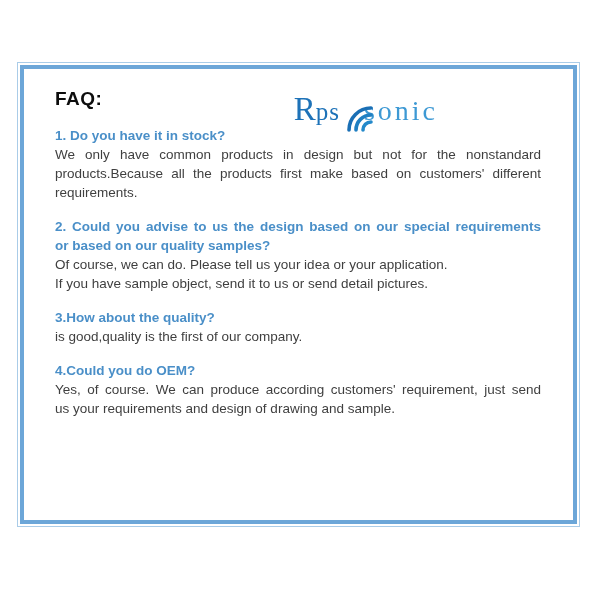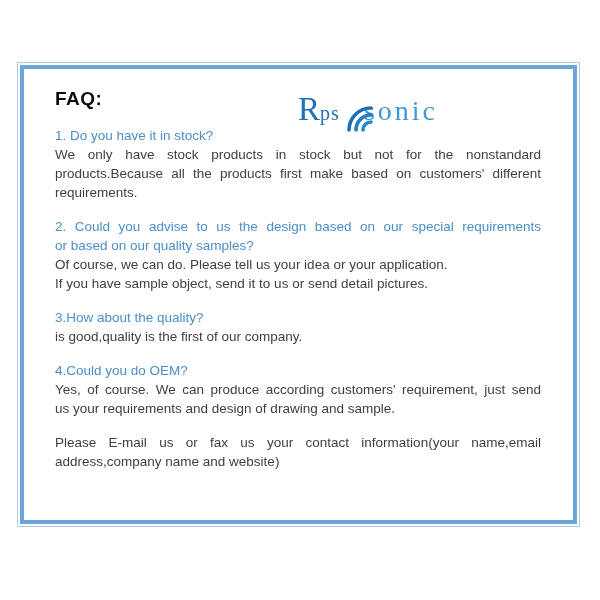--- a/index.html
+++ b/index.html
@@ -54,21 +54,21 @@
     align-items: baseline;
     font-family: "Liberation Serif", serif;
     white-space: nowrap;
     height: 34px;
   }
   .logo-rps {
     color: #1d72b8;
     line-height: 34px;
   }
   .logo-rps .big-r { font-size: 33px; }
-  .logo-rps .small-ps { font-size: 20px; letter-spacing: 1px; }
+  .logo-rps .small-ps { font-size: 25px; letter-spacing: 1px; }
   .logo-wave {
     position: relative;
     top: 12px;
     width: 40px;
     height: 32px;
     margin: 0 -14px 0 -2px;
   }
   .logo-sonic {
     color: #3d99d4;
     font-size: 28px;
@@ -77,21 +77,21 @@
   }
   .faq-list { margin-top: 0; }
   .faq-item { margin-bottom: 15px; }
   .line {
     font-size: 13.5px;
     line-height: 19px;
     color: #3f3f3f;
     width: 100%;
   }
   .q .line {
-    font-weight: normal;
+    font-weight: bold;
     color: #4a8fc8;
   }
   .just {
     text-align: justify;
     text-align-last: justify;
     text-justify: inter-word;
   }
 </style>
 </head>
 <body>
@@ -118,21 +118,21 @@
       </div>
     </div>
 
     <div class="faq-list">
 
       <section class="faq-item">
         <div class="q">
           <div class="line">1. Do you have it in stock?</div>
         </div>
         <div class="a">
-          <div class="line just">We only have stock products in stock but not for the nonstandard</div>
+          <div class="line just">We only have common products in design but not for the nonstandard</div>
           <div class="line just">products.Because all the products first make based on customers' different</div>
           <div class="line">requirements.</div>
         </div>
       </section>
 
       <section class="faq-item">
         <div class="q">
           <div class="line just">2. Could you advise to us the design based on our special requirements</div>
           <div class="line">or based on our quality samples?</div>
         </div>
@@ -155,21 +155,17 @@
         <div class="q">
           <div class="line">4.Could you do OEM?</div>
         </div>
         <div class="a">
           <div class="line just">Yes, of course. We can produce according customers' requirement, just send</div>
           <div class="line">us your requirements and design of drawing and sample.</div>
         </div>
       </section>
 
       <section class="faq-item">
-        <div class="a">
-          <div class="line just">Please E-mail us or fax us your contact information(your name,email</div>
-          <div class="line">address,company name and website)</div>
-        </div>
       </section>
 
     </div>
   </div>
 </div>
 
 </body></html>

